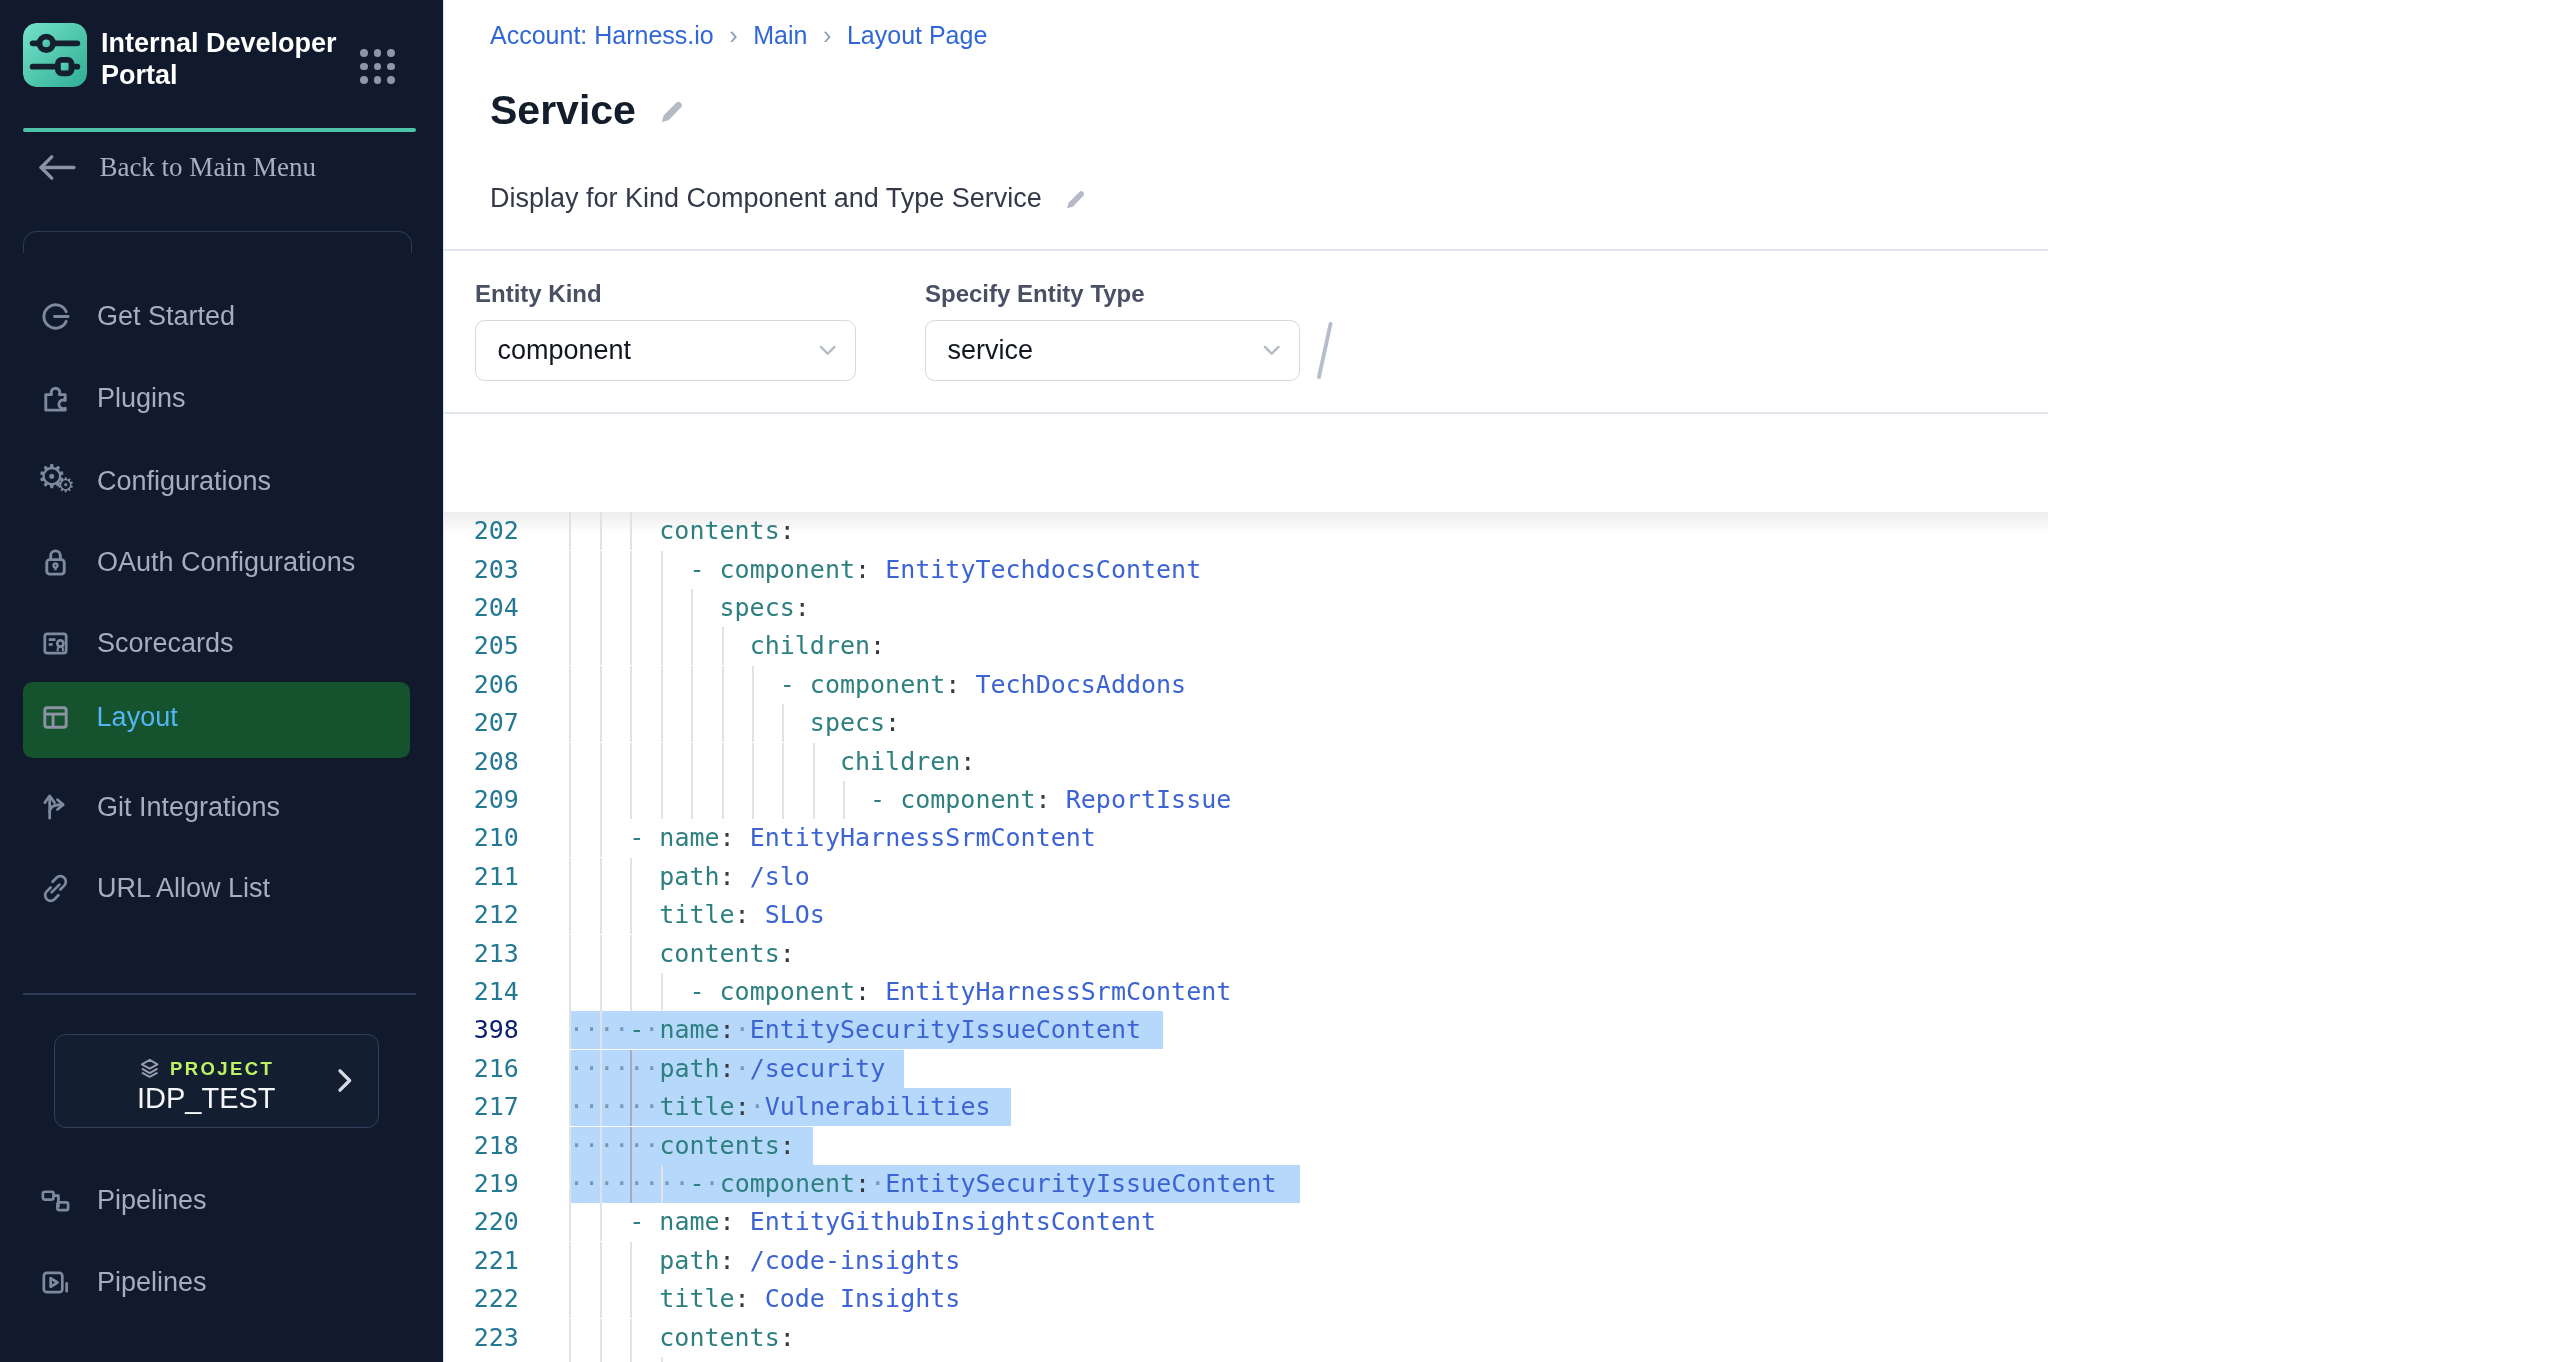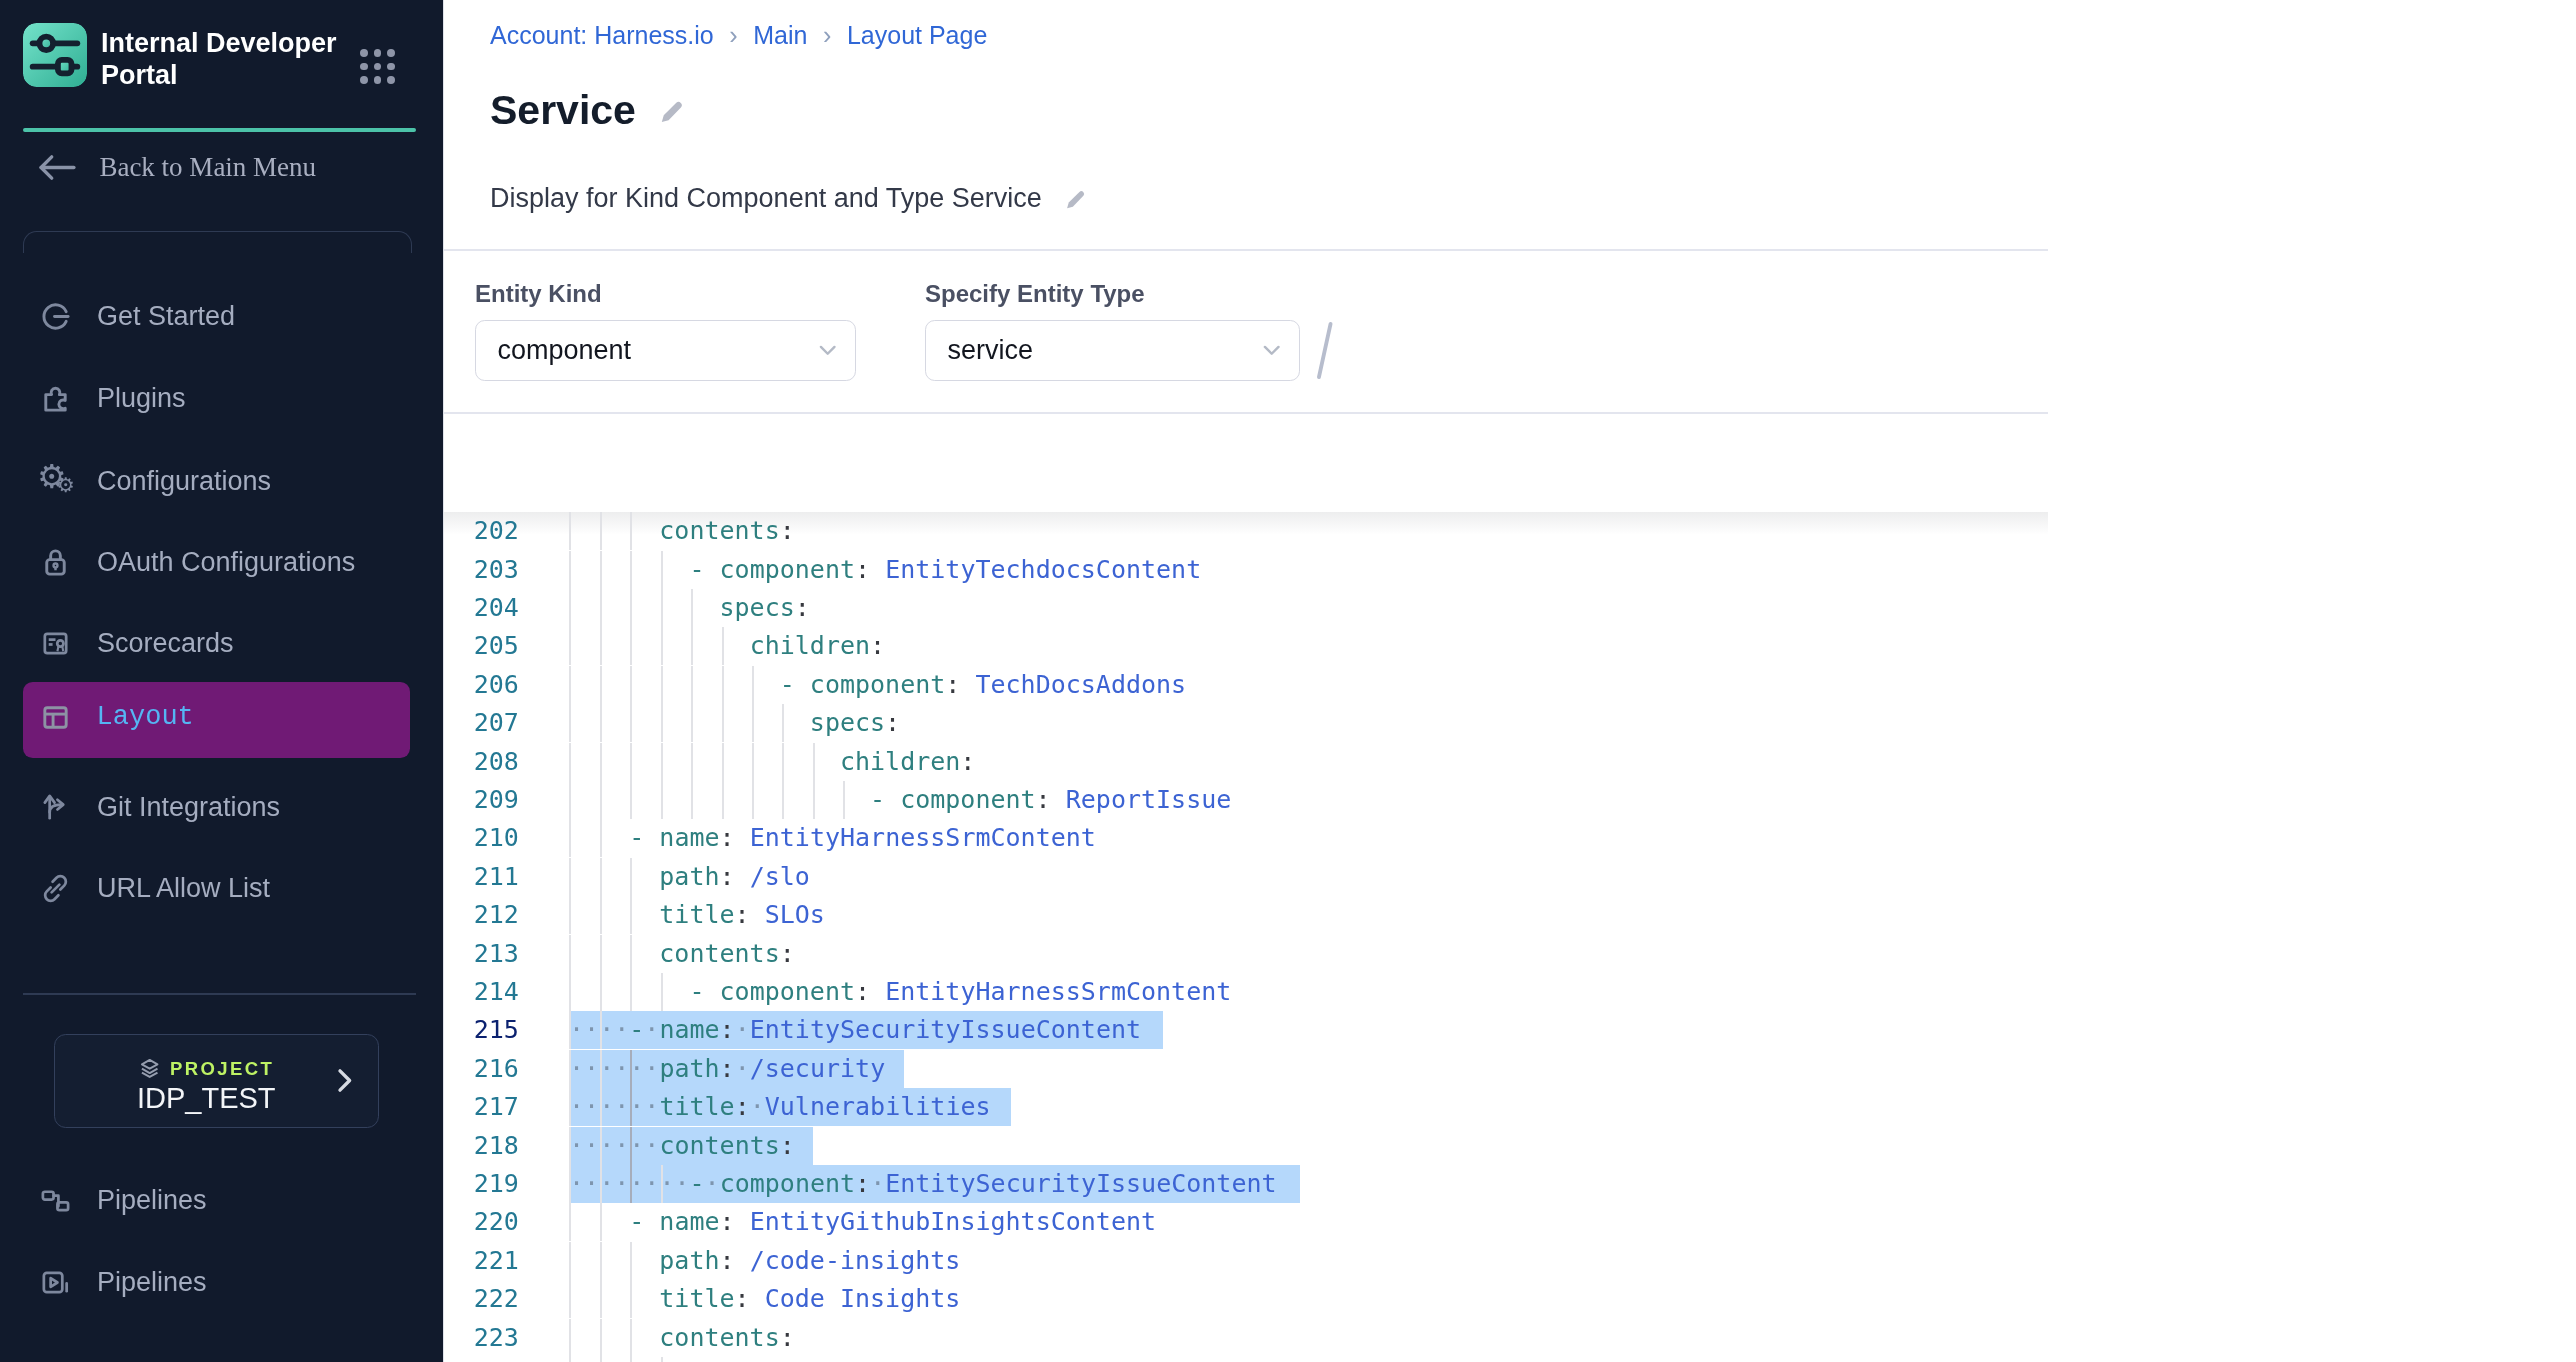--- a/index.html
+++ b/index.html
@@ -13,21 +13,21 @@
   .grid-icon{position:absolute;left:360px;top:49px;width:39px;height:39px;}
   .grid-icon i{position:absolute;width:7.8px;height:7.8px;border-radius:50%;background:#8e95a8;}
   .teal-rule{position:absolute;left:23px;top:128px;width:393px;height:3.9px;border-radius:1.9px;background:#4cc3a9;}
   .back-item{position:absolute;left:37px;top:146px;height:43px;display:flex;align-items:center;cursor:pointer;font-family:Liberation Serif, serif;}
   .back-item .lbl{margin-left:21.4px;color:#a8aec0;font-size:27px;}
   .menu-cap{position:absolute;left:23px;top:231px;width:387px;height:21.4px;
             border:1.5px solid #2e3a53;border-bottom:none;border-radius:13.6px 13.6px 0 0;}
   .nav-item{position:absolute;left:39px;height:39px;display:flex;align-items:center;cursor:pointer;}
   .nav-item .ic{width:33px;height:33px;flex:0 0 33px;position:relative;}
   .nav-item .lbl{margin-left:25px;color:#a5adc0;font-size:27px;white-space:nowrap;}
-  .nav-active-bg{position:absolute;left:23px;top:682px;width:387px;height:76px;background:#701a75;border-radius:9.7px;cursor:pointer;font-family:Liberation Mono, monospace;}
+  .nav-active-bg{position:absolute;left:23px;top:682px;width:387px;height:76px;background:#14532d;border-radius:9.7px;cursor:pointer;}
   .nav-active-bg .inner{position:absolute;left:15.6px;top:18.5px;display:flex;align-items:center;}
   .nav-active-bg .lbl{margin-left:25px;color:#55b5f3;font-size:27px;font-weight:500;}
   .side-divider{position:absolute;left:23px;top:993px;width:393px;height:1.9px;background:#2e3a53;}
   .project-card{position:absolute;left:54px;top:1034px;width:325px;height:94px;background:#141e31;
                 border:1.9px solid #33405c;border-radius:11.7px;cursor:pointer;box-sizing:border-box;}
   .project-eyebrow{position:absolute;left:84px;top:23px;display:flex;align-items:center;}
   .project-eyebrow .lbl{margin-left:9.7px;color:#bef264;font-size:18.5px;font-weight:700;letter-spacing:2.4px;}
   .project-name{position:absolute;left:82px;top:47px;color:#f3f5f8;font-size:29px;}
   .project-chevron{position:absolute;right:25px;top:33px;}
   .gear-big{position:absolute;left:-1.9px;top:-7.8px;font-size:33px;color:#7e889e;font-family:"DejaVu Sans",sans-serif;}
@@ -438,21 +438,21 @@
           <div class="guide" style="left: 156px;"></div>
           <div class="guide" style="left: 186px;"></div>
           <div class="guide" style="left: 217px;"></div>
           <div class="gutter">214</div>
           <div class="code-text"><span class="p">        </span><span class="d">- </span><span class="k">component</span><span class="c">:</span><span class="p"> </span><span class="v">EntityHarnessSrmContent</span></div>
         </div>
         <div class="code-row" style="top: 1011px;">
           <div class="sel-bg" style="left: 125px; width: 594px;"></div>
           <div class="guide" style="left: 125px;"></div>
           <div class="guide" style="left: 156px;"></div>
-          <div class="gutter act">215</div>
+          <div class="gutter act">398</div>
           <div class="code-text"><span class="p"><span class="wsd">·</span><span class="wsd">·</span><span class="wsd">·</span><span class="wsd">·</span></span><span class="d">-<span class="wsd">·</span></span><span class="k">name</span><span class="c">:</span><span class="p"><span class="wsd">·</span></span><span class="v">EntitySecurityIssueContent</span></div>
         </div>
         <div class="code-row" style="top: 1050px;">
           <div class="sel-bg" style="left: 125px; width: 335px;"></div>
           <div class="guide" style="left: 125px;"></div>
           <div class="guide" style="left: 156px;"></div>
           <div class="guide" style="left: 186px;"></div>
           <div class="guide dark" style="left: 186px;"></div>
           <div class="gutter">216</div>
           <div class="code-text"><span class="p"><span class="wsd">·</span><span class="wsd">·</span><span class="wsd">·</span><span class="wsd">·</span><span class="wsd">·</span><span class="wsd">·</span></span><span class="k">path</span><span class="c">:</span><span class="p"><span class="wsd">·</span></span><span class="v">/security</span></div>

